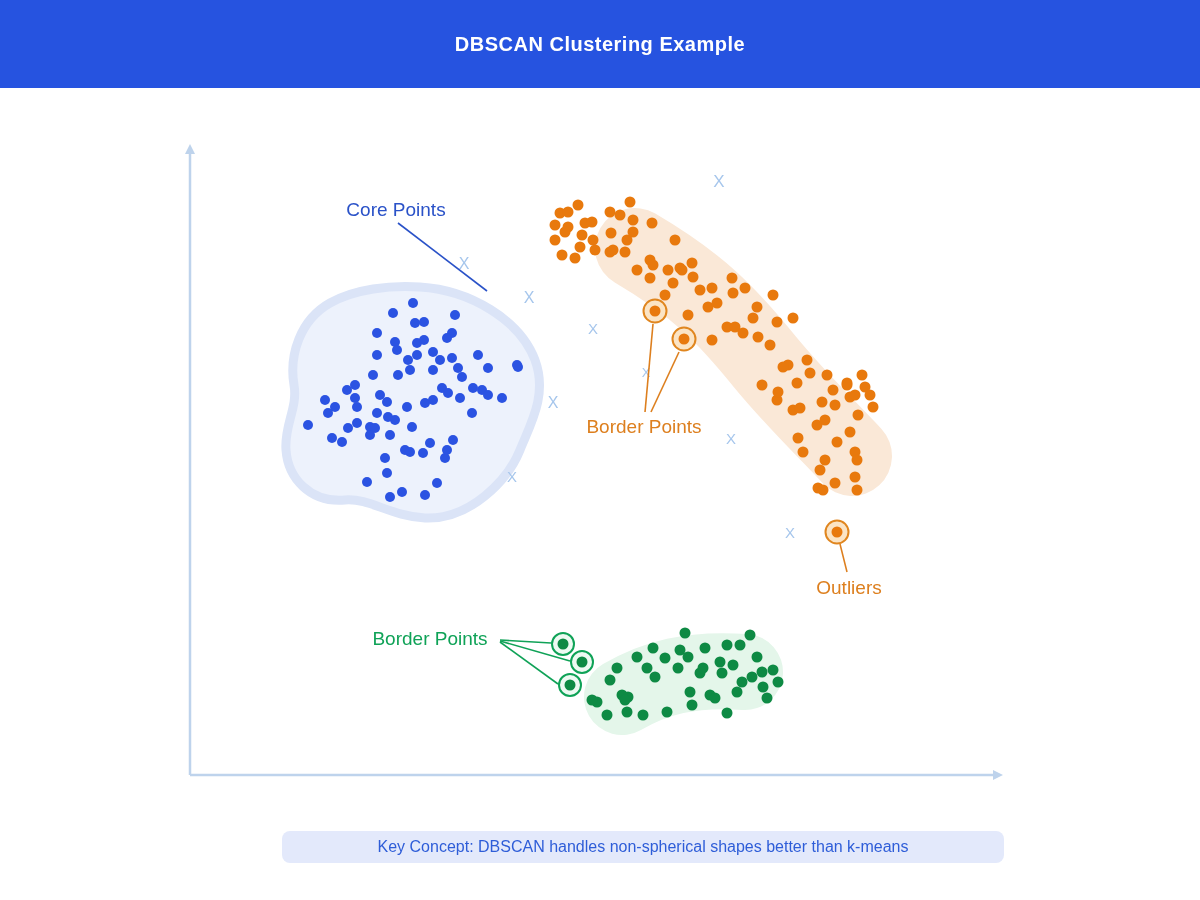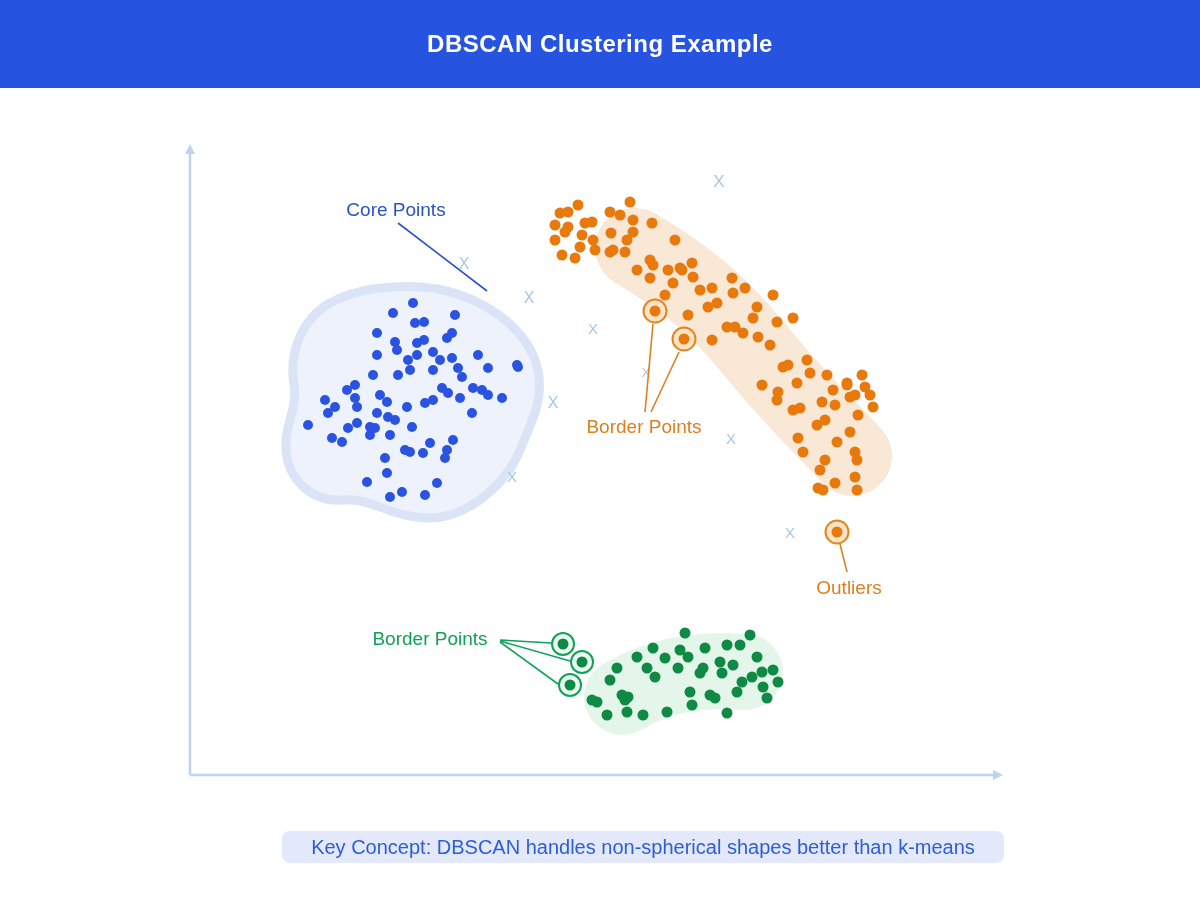--- a/index.html
+++ b/index.html
@@ -16,41 +16,41 @@
     left: 0; top: 0;
     width: 100%;
     height: 88px;
     display: flex;
     align-items: center;
     justify-content: center;
     z-index: 2;
   }
   .header h1 {
     margin: 4px;
-    font-size: 24px;
+    font-size: 20px;
     font-weight: bold;
     letter-spacing: 0.5px;
   }
   #plot-svg {
     position: absolute;
     left: 0; top: 0;
     width: 1200px;
     height: 900px;
     z-index: 1;
   }
   .footer-note {
     position: absolute;
     left: 282px;
     top: 831px;
     width: 722px;
     height: 32px;
     line-height: 32px;
     text-align: center;
     border-radius: 8px;
-    font-size: 20px;
+    font-size: 16px;
     z-index: 2;
   }
   svg text { font-family: "Liberation Sans", sans-serif; }
 </style>
 </head>
 <body>
 
 <div class="page">
   <header class="header" style="background: rgb(38, 83, 224);">
     <h1 style="color: rgb(255, 255, 255);">DBSCAN Clustering Example</h1>

